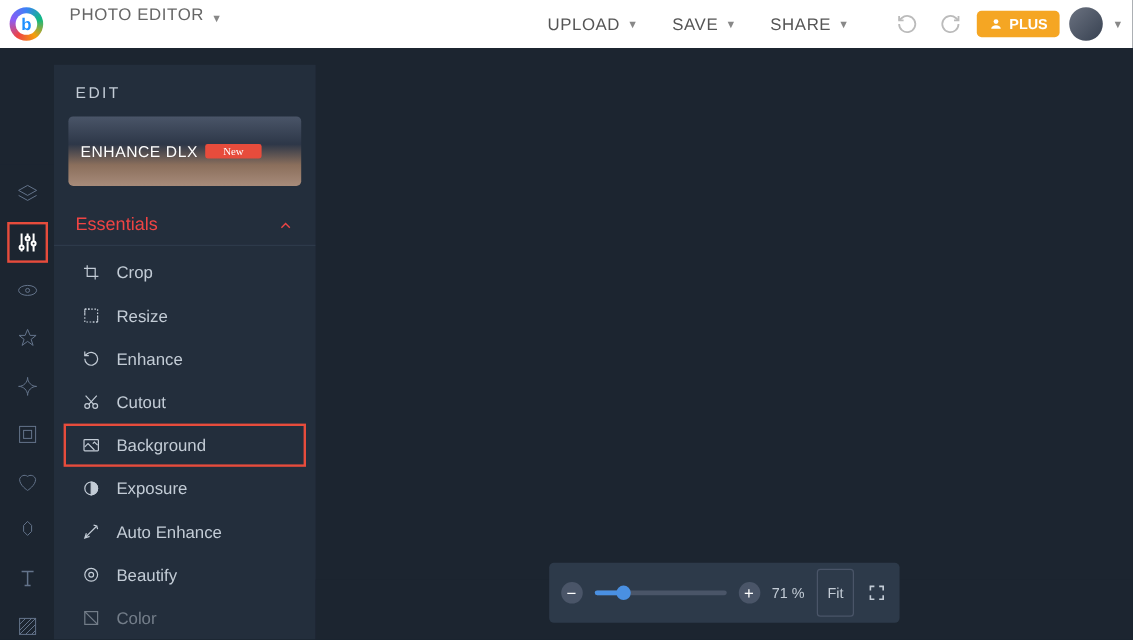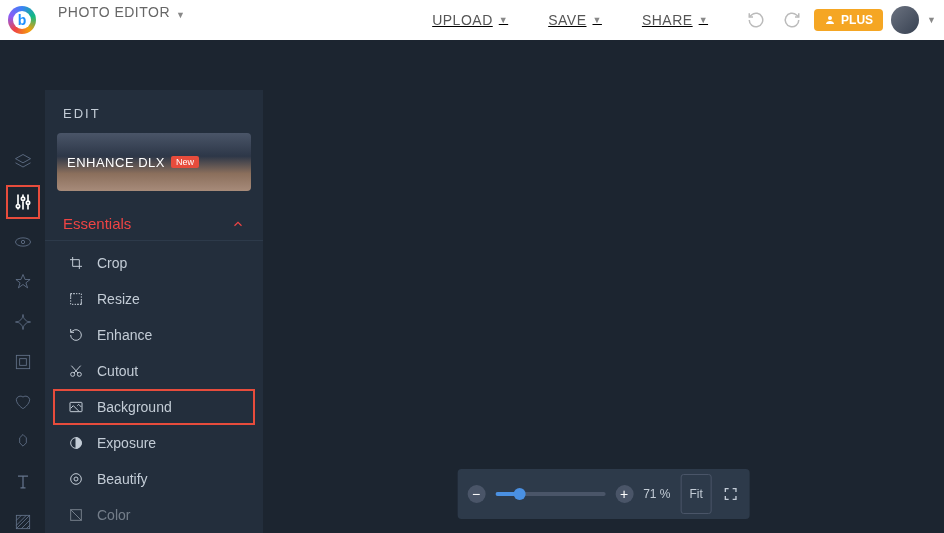--- a/index.html
+++ b/index.html
@@ -5,40 +5,40 @@
   * { box-sizing: border-box; margin: 0; padding: 0; }
   body { font-family: -apple-system, BlinkMacSystemFont, "Segoe UI", Arial, sans-serif; width: 944px; height: 533px; overflow: hidden; background: #1c2530; }
   
   
   .topbar { height: 40px; background: #fff; display: flex; align-items: center; padding: 0 8px; gap: 12px; }
   .logo { width: 28px; height: 28px; border-radius: 50%; background: conic-gradient(#3b82f6, #10b981, #f59e0b, #ef4444, #8b5cf6, #3b82f6); display:flex; align-items:center; justify-content:center; }
   .logo-inner { width:18px;height:18px;border-radius:50%;background:#fff;display:flex;align-items:center;justify-content:center;font-weight:bold;color:#1e90ff;font-size:14px;}
   .top-btn { display:flex;align-items:center;gap:6px;padding:4px 10px;color:#555;font-size:14px;letter-spacing:0.5px;cursor:pointer;border-radius:3px;}
   .top-btn.main { font-weight:400; color:#666; }
   .caret { font-size:9px; color:#888; }
-  .top-center { display:flex; gap:20px; margin-left:auto;text-decoration:underline; }
+  .top-center { display:flex; gap:8px; margin-left:auto; }
   .top-right { display:flex; align-items:center; gap:8px; margin-left:12px;}
   .hist-btn { width:28px;height:28px;display:flex;align-items:center;justify-content:center;color:#bbb;cursor:pointer;font-size:16px;}
   .plus-btn { background:#f5a623;color:#fff;padding:4px 10px;border-radius:4px;font-size:12px;font-weight:600;display:flex;align-items:center;gap:5px;}
   .avatar { width:28px;height:28px;border-radius:50%;background:linear-gradient(135deg,#6b7280,#374151);}
   
   
   .main { display:flex; height: calc(100% - 40px); align-items: flex-end; }
   
   .icon-rail { width:45px; background:#1c2530; display:flex;flex-direction:column;align-items:center;padding-top:14px;gap:18px;}
   .rail-icon { width:22px;height:22px;color:#64748b;display:flex;align-items:center;justify-content:center;cursor:pointer;}
   .rail-icon.active { color:#fff;}
   .rail-highlight { position:relative;}
   .rail-highlight::after { content:'';position:absolute;inset:-6px;border:2px solid #e74c3c;}
   
   .sidebar { width:218px; background:#232e3c; padding:16px 0 0 0; overflow:hidden;}
   .sidebar-title { color:#c3ccd6;font-size:13px;letter-spacing:2px;padding:0 18px 12px;}
   .promo { margin:0 12px 16px;height:58px;border-radius:4px;background:linear-gradient(to bottom,#4a5568 0%,#2d3748 40%,#8b6f5c 70%,#a78b7a 100%);position:relative;display:flex;align-items:center;padding:0 10px;}
   .promo-text { color:#fff;font-size:13px;letter-spacing:0.5px;font-weight:300;}
-  .promo-badge { background:#e74c3c;color:#fff;font-size:9px;padding:1px 5px;border-radius:2px;margin-left:6px;}
+  .promo-badge { background:#e74c3c;color:#fff;font-size:9px;padding:1px 15px;border-radius:2px;margin-left:6px;font-family:Liberation Serif, serif;}
   
   .section-header { display:flex;align-items:center;justify-content:space-between;padding:8px 18px;color:#ef4444;font-size:15px;cursor:pointer;border-bottom:1px solid #2d3a4a;margin:0 0 4px;}
   .tools { display:flex;flex-direction:column;}
   .tool-item { display:flex;align-items:center;gap:12px;padding:9px 18px 9px 22px;color:#c3ccd6;font-size:14px;cursor:pointer;}
   .tool-item.highlighted { position:relative;}
   .tool-item.highlighted::after { content:'';position:absolute;inset:0 8px;border:2px solid #e74c3c;}
   .tool-icon { width:18px;height:18px;flex-shrink:0;display:flex;align-items:center;justify-content:center;}
   .tool-icon svg { width:16px;height:16px;fill:none;stroke:currentColor;stroke-width:1.5;}
   
   .canvas-area { flex:1;background:#1c2530;padding:20px 22px 30px 20px;position:relative;display:flex;flex-direction:column;}
@@ -239,20 +239,28 @@
         <span>Background</span>
       </div>
       <div class="tool-item">
         <span class="tool-icon">
             <svg viewBox="0 0 24 24">
               <circle cx="12" cy="12" r="8"></circle>
               <path d="M12 4a8 8 0 0 1 0 16z" fill="currentColor"></path>
             </svg>
           </span>
         <span>Exposure</span>
+      </div>
+      <div class="tool-item">
+        <span class="tool-icon">
+            <svg viewBox="0 0 24 24">
+              <path d="M5 19l14-14M15 4l4 1 1 4M6 14l-2 6 6-2"></path>
+            </svg>
+          </span>
+        <span>Auto Enhance</span>
       </div>
       <div class="tool-item">
         <span class="tool-icon">
             <svg viewBox="0 0 24 24">
               <circle cx="12" cy="12" r="8"></circle>
               <circle cx="12" cy="12" r="3"></circle>
             </svg>
           </span>
         <span>Beautify</span>
       </div>

